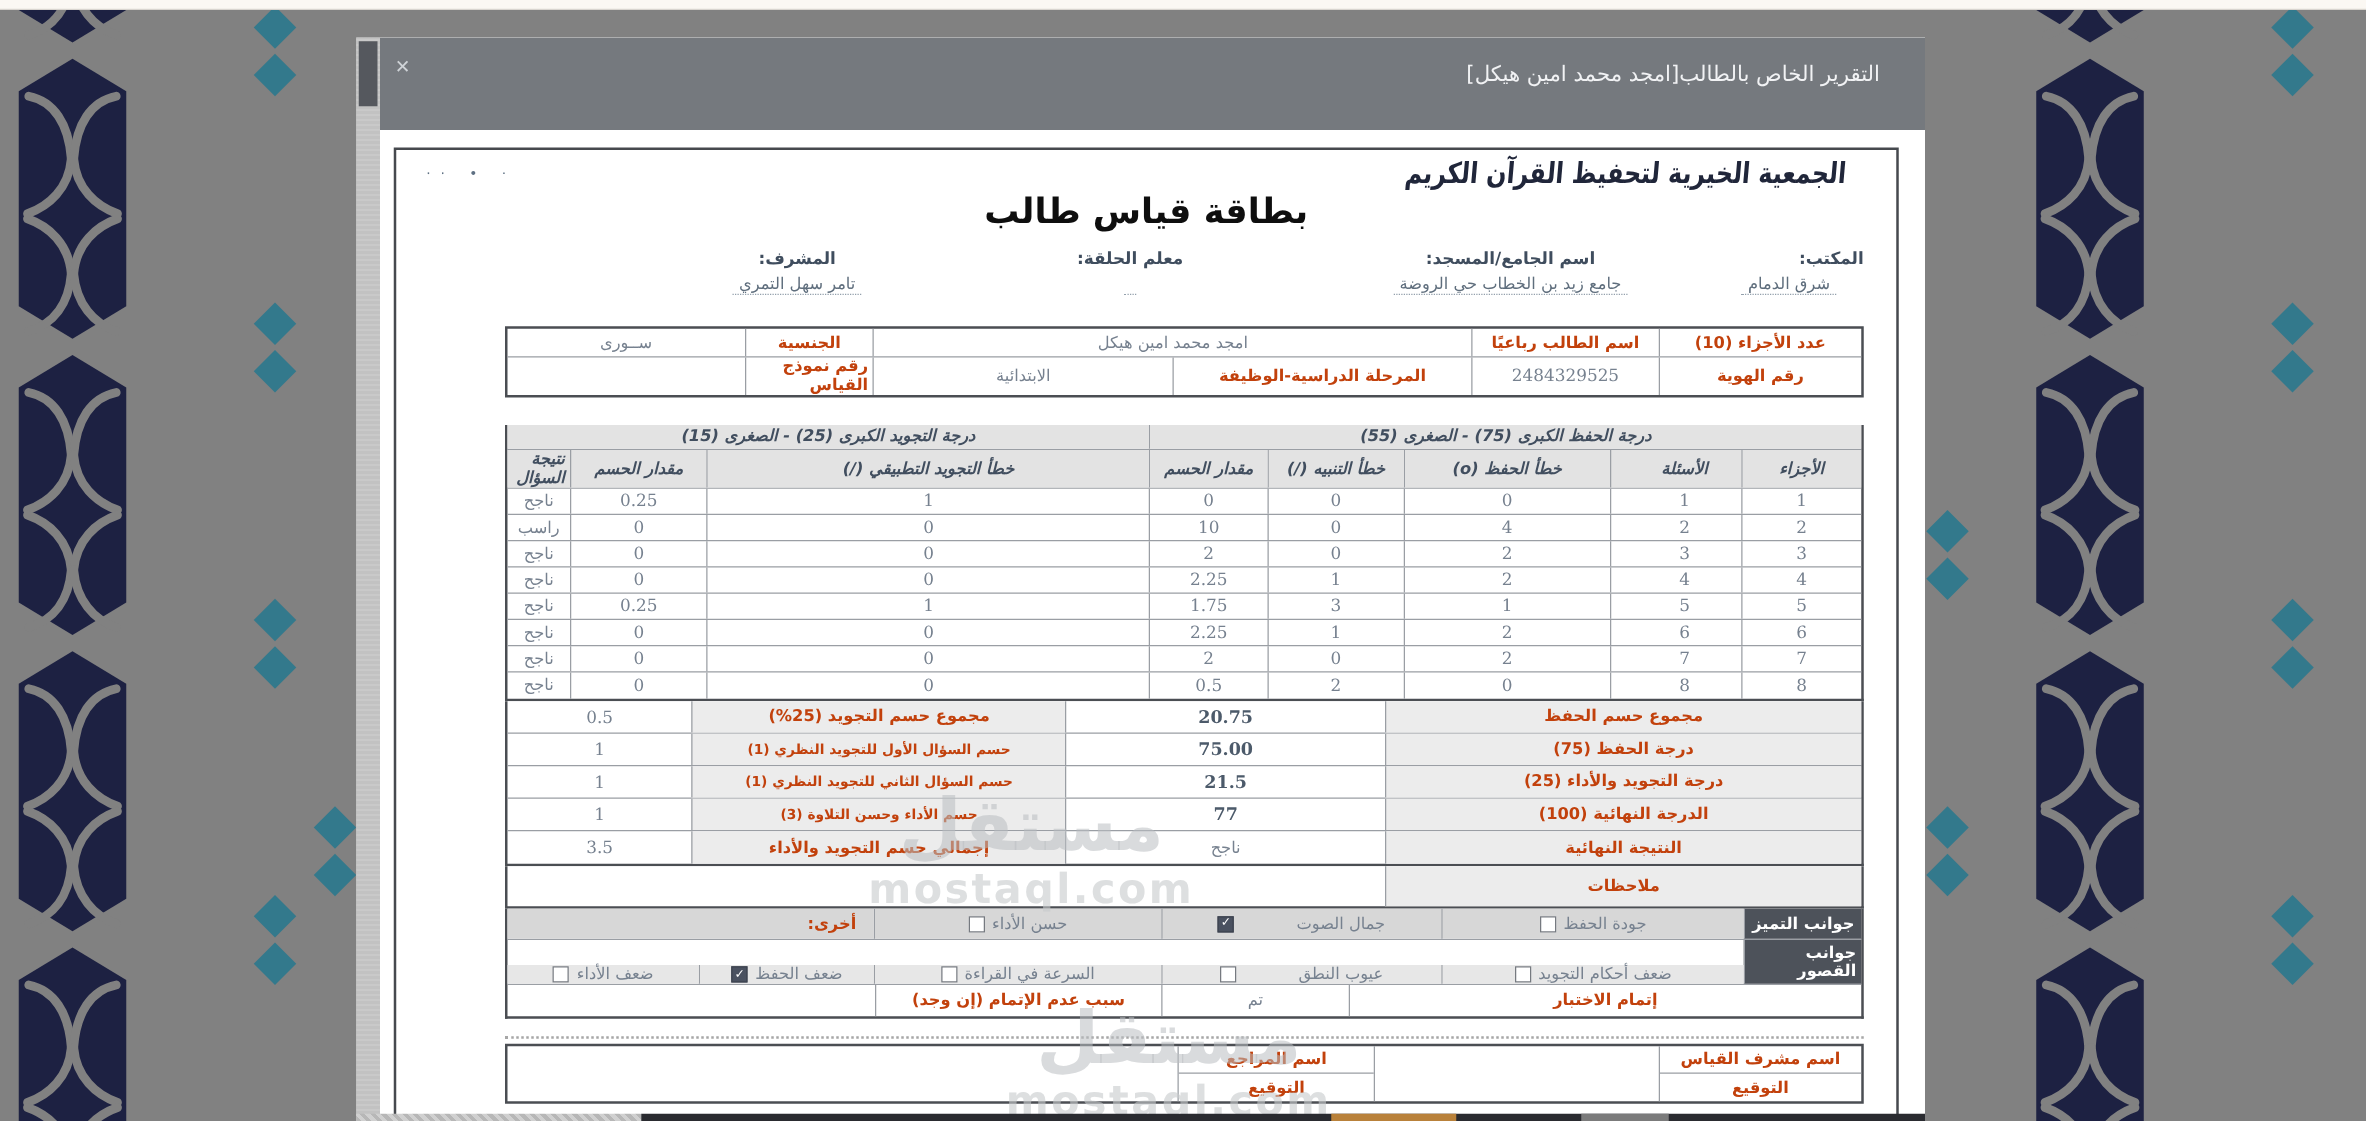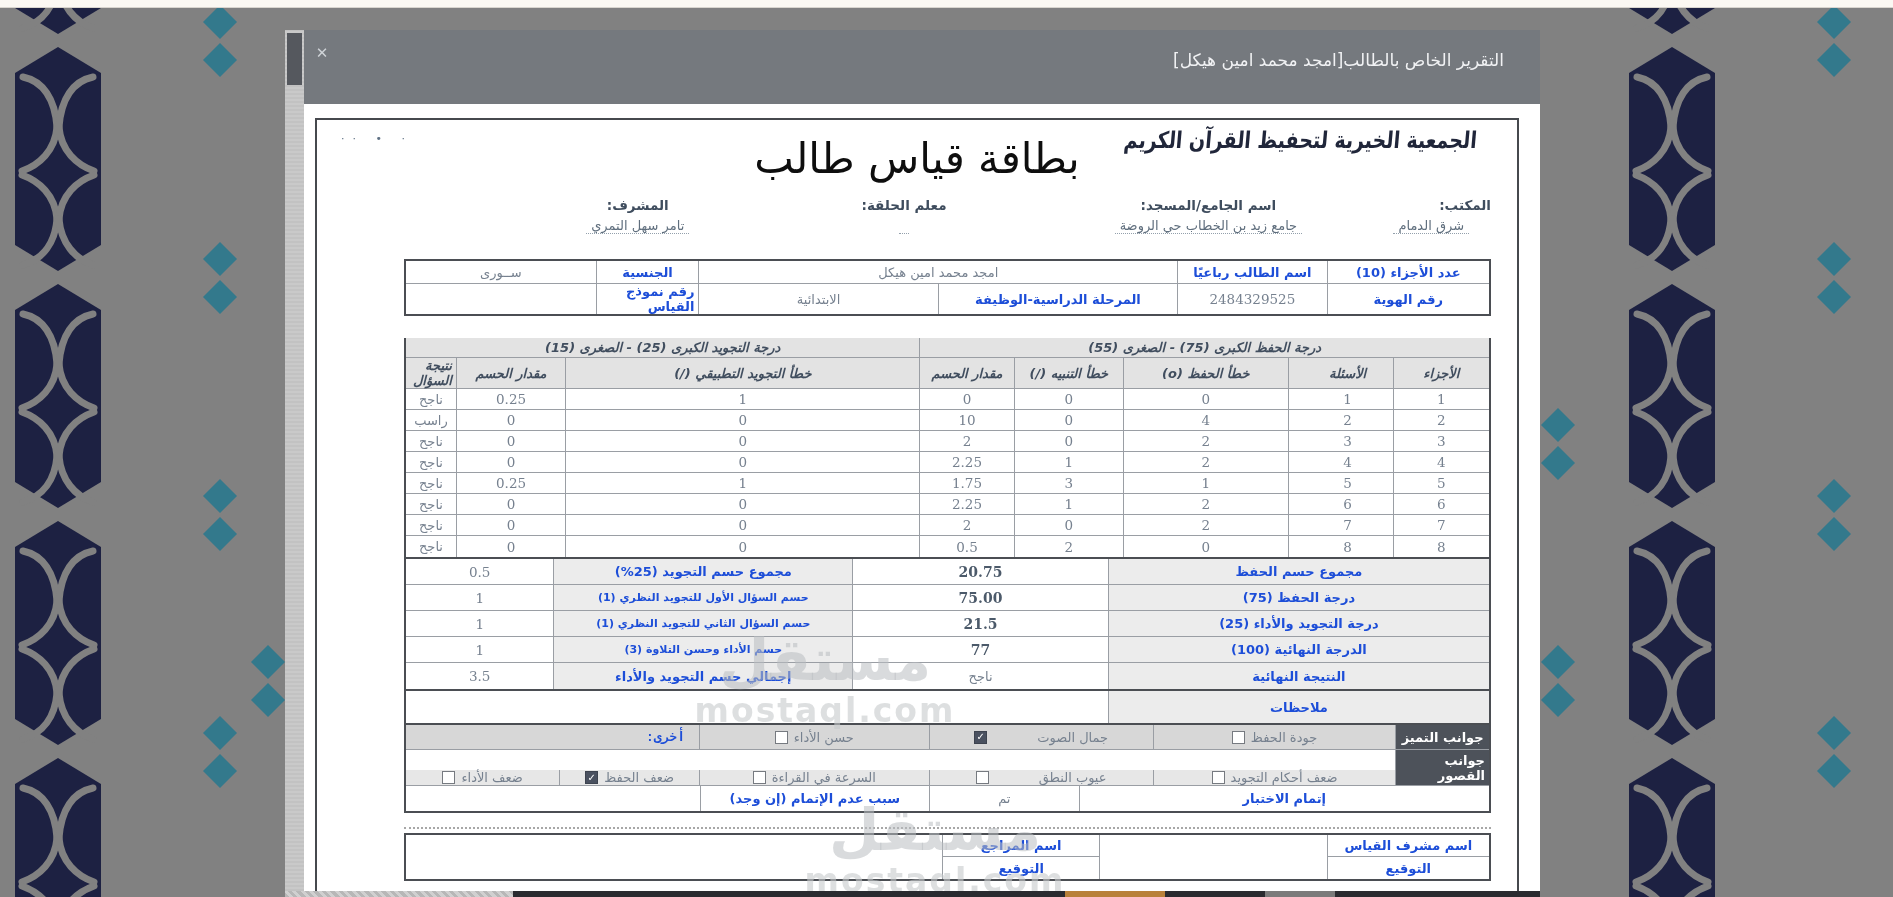--- a/index.html
+++ b/index.html
@@ -23,40 +23,40 @@
   .modal-title { position:absolute; right:36px; top:20px; color:#f1f2f4; font-size:17px; }
   .modal-close { position:absolute; left:7px; top:14px; color:#cfd3d7; font-size:15px;
                  font-weight:bold; cursor:pointer; width:22px; text-align:center; }
 
   
   .paper { position:absolute; left:11px; top:88px; width:1204px; height:820px;
            background:#fff; border:2px solid #46494e; direction:rtl; }
   .logo { position:absolute; top:8px; right:40px; font-size:19px; font-weight:bold;
           color:#20263a; transform:scaleY(1.22) skewX(-6deg); letter-spacing:-1px; white-space:nowrap; }
   .deco-dots { position:absolute; top:12px; left:24px; color:#5e7083; font-size:11px; letter-spacing:8px; }
-  .doc-title { margin-top:14px; text-align:center; font-size:42px; font-weight:normal; color:#0e0e0e; }
+  .doc-title { margin-top:32px; text-align:center; font-size:28px; font-weight:bold; color:#0e0e0e; }
 
   
   .info-row { margin-top:14px; display:flex; width:1087px; margin-right:26px; }
   .info-col { text-align:center; }
   .info-col .lbl { font-weight:bold; font-size:13.5px; color:#3f4d5e; }
   .info-col.flush .lbl { text-align:right; }
   .info-col .val { margin-top:5px; font-size:13px; color:#5f6e7d; }
   .info-col .val span { border-bottom:1px dotted #93a0ac; padding:0 5px; }
   .ic1{width:11%;} .ic2{width:30%;} .ic3{width:26%;} .ic4{width:23%;} .ic5{width:10%;}
 
   
   .tbl { width:1087px; margin-right:26px; border:2px solid #4b4e53; background:#fff; }
   .tbl + .tbl { border-top:none; }
   .trow { display:flex; border-bottom:1px solid #9a9ea4; }
   .trow:last-child { border-bottom:none; }
   .tcell { border-left:1px solid #9a9ea4; display:flex; align-items:center;
            justify-content:center; padding:0 4px; font-size:13px; color:#76818f; }
   .tcell:last-child { border-left:none; }
-  .lbl-b { font-weight:bold; color:#1d4ed8; }
+  .lbl-b { font-weight:bold; color:#c2410c; }
   .num { font-family:"DejaVu Serif","DejaVu Sans",serif; font-size:13.5px; }
   .hdr { background:#e3e3e3; font-weight:bold; color:#414e5f;font-style:italic; }
 
   
   .t-student .trow { min-height:23px; }
   .ts1{width:15%;} .ts2{width:13.8%;} .ts3{width:44.2%;} .ts3h{width:22.1%;} .ts4{width:9.5%;} .ts5{width:17.5%;}
 
   
   .t-grades .trow.group { min-height:20px; }
   .t-grades .trow.head { min-height:24px; }
@@ -73,21 +73,21 @@
   .val-strong { font-weight:bold; color:#4c5a6a; font-size:14px; }
   .t-notes .trow { min-height:32px; }
   .t-notes .nc1 { width:35.2%; background:#ececec; }
   .t-notes .nc2 { width:64.8%; }
 
   
   .t-aspects .trow { min-height:25px; }
   .dark-cell { background:#4d525a; color:#fff; font-weight:bold; }
   .row-strength .tcell:not(.dark-cell){ background:#d7d7d7; }
   .row-weak .tcell:not(.dark-cell){ background:#e7e7e7;margin-top:20px; }
-  .ac1{width:8.65%;} .ac2{width:22.4%;} .ac3{width:20.7%;gap:44px;} .ac4{width:21.2%;} .ac5{width:27.05%;font-family:Liberation Mono, monospace;}
+  .ac1{width:8.65%;} .ac2{width:22.4%;} .ac3{width:20.7%;gap:44px;} .ac4{width:21.2%;} .ac5{width:27.05%;}
   .wc5{width:12.9%;} .wc6{width:14.15%;}
   .cc1{width:37.9%;} .cc2{width:13.8%;} .cc3{width:21.2%;} .cc4{width:27.1%;}
   .chk { width:13px; height:13px; border:1px solid #767a80; background:#fff; margin-right:6px;
          display:inline-flex; align-items:center; justify-content:center; flex:none; }
   .chk.checked { background:#4a5160; border-color:#3d434f; }
   .chk.checked::after { content:"✓"; color:#fff; font-size:10px; font-weight:bold; line-height:1; }
   .cell-other { justify-content:flex-start; padding-right:14px; }
 
   
   .dotted-sep { width:1087px; margin:14px 26px 4px 0; border-top:2px dotted #a7a7a7; }

